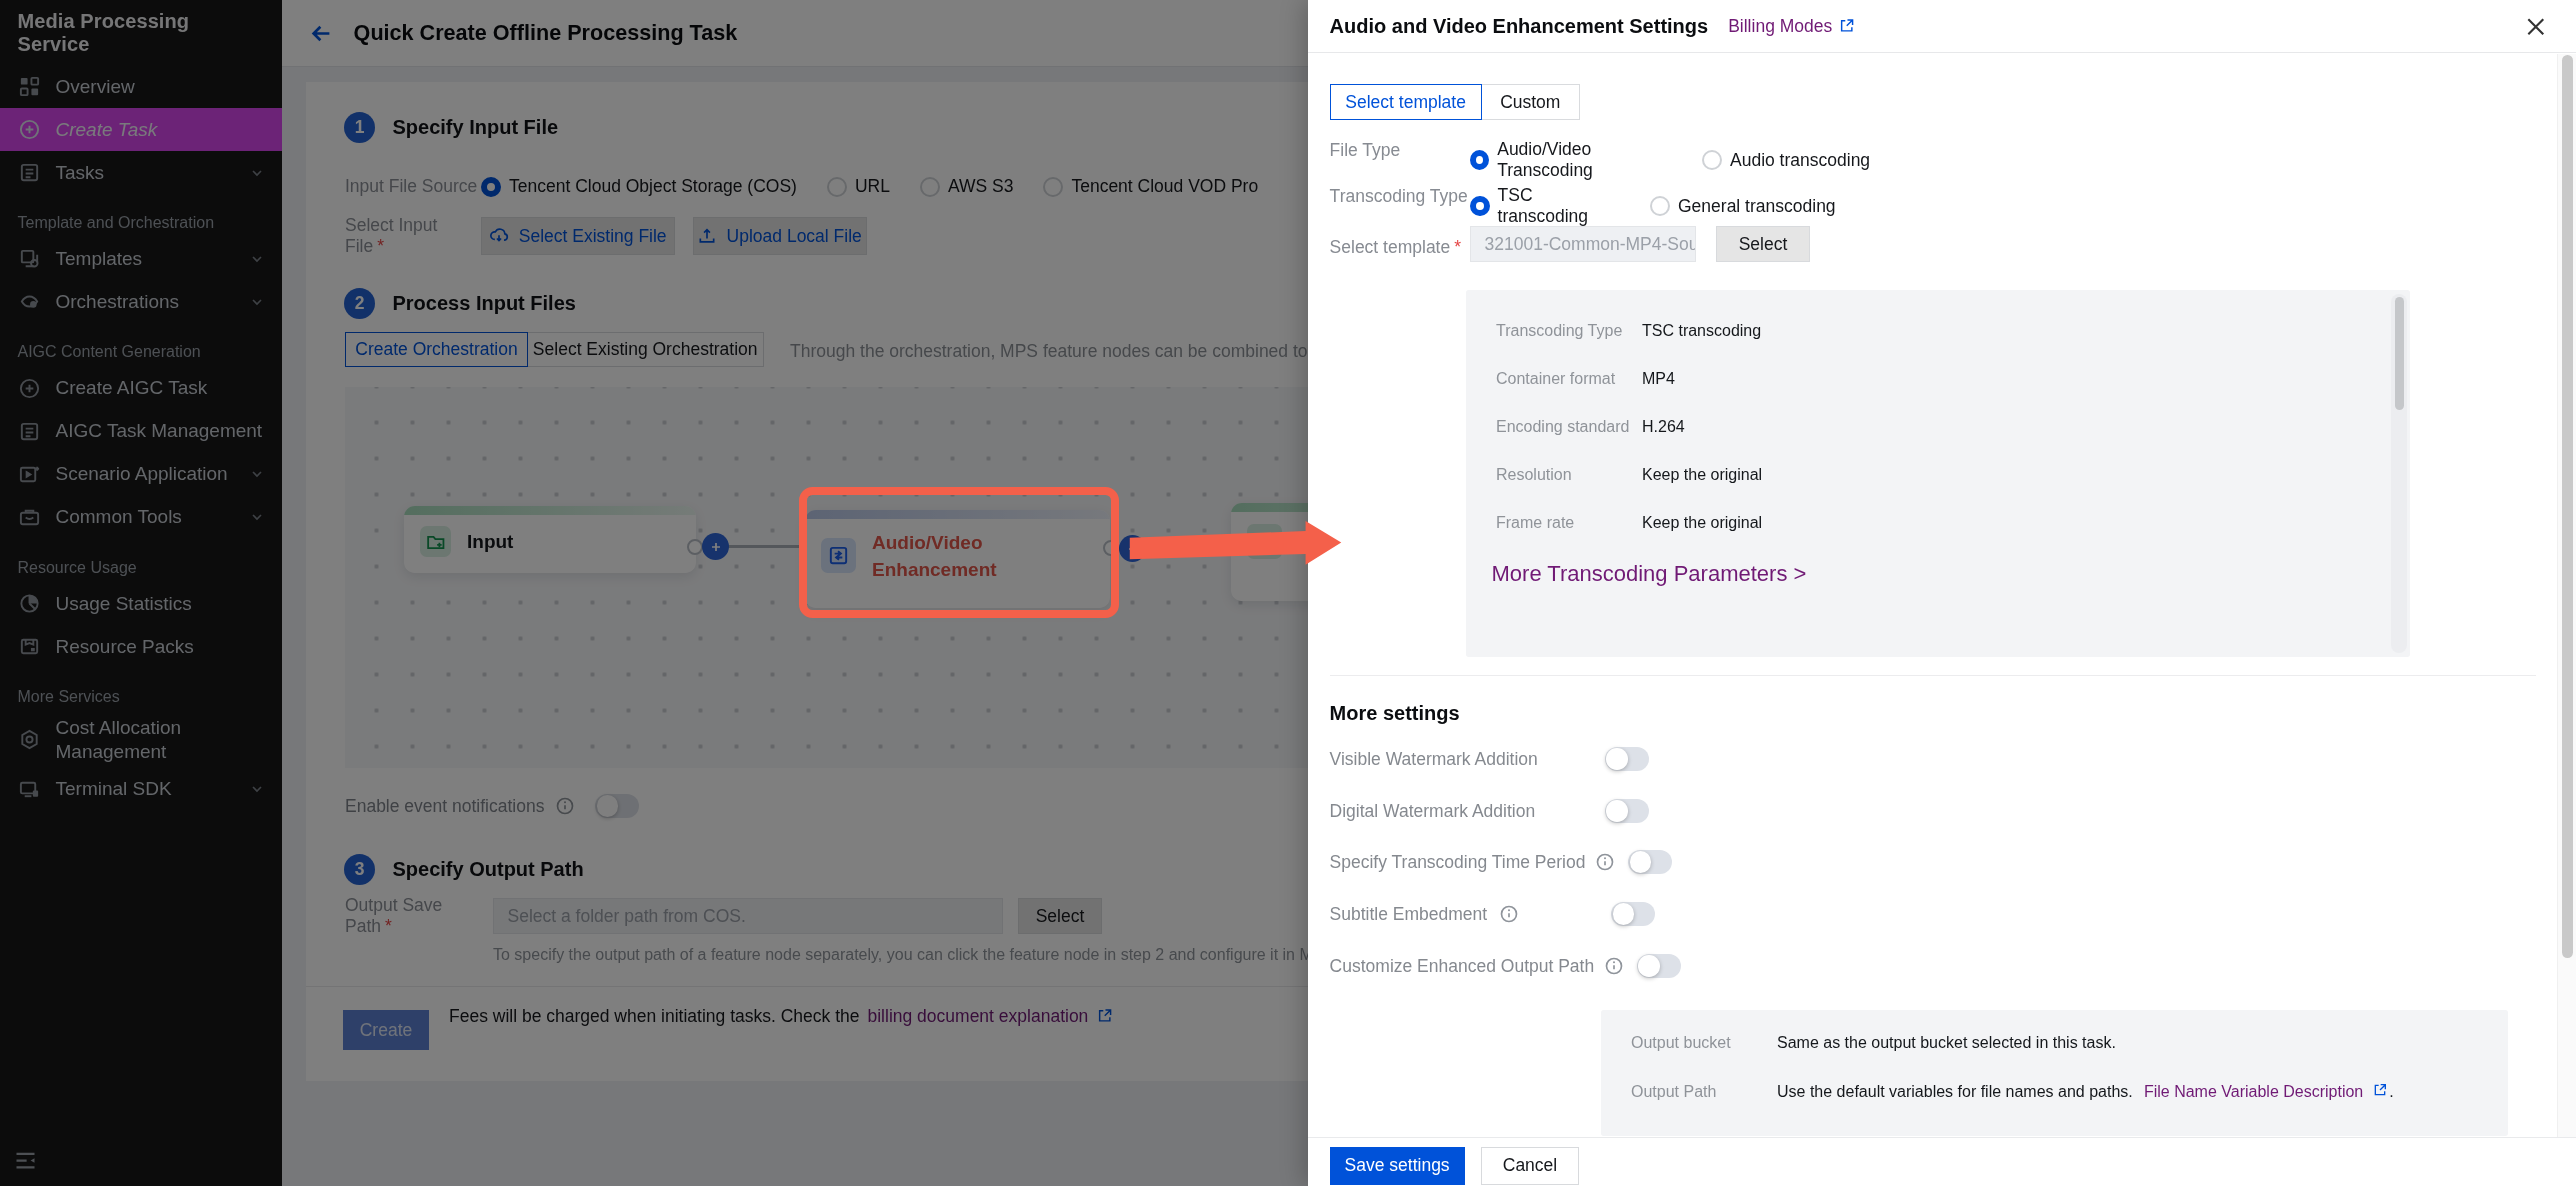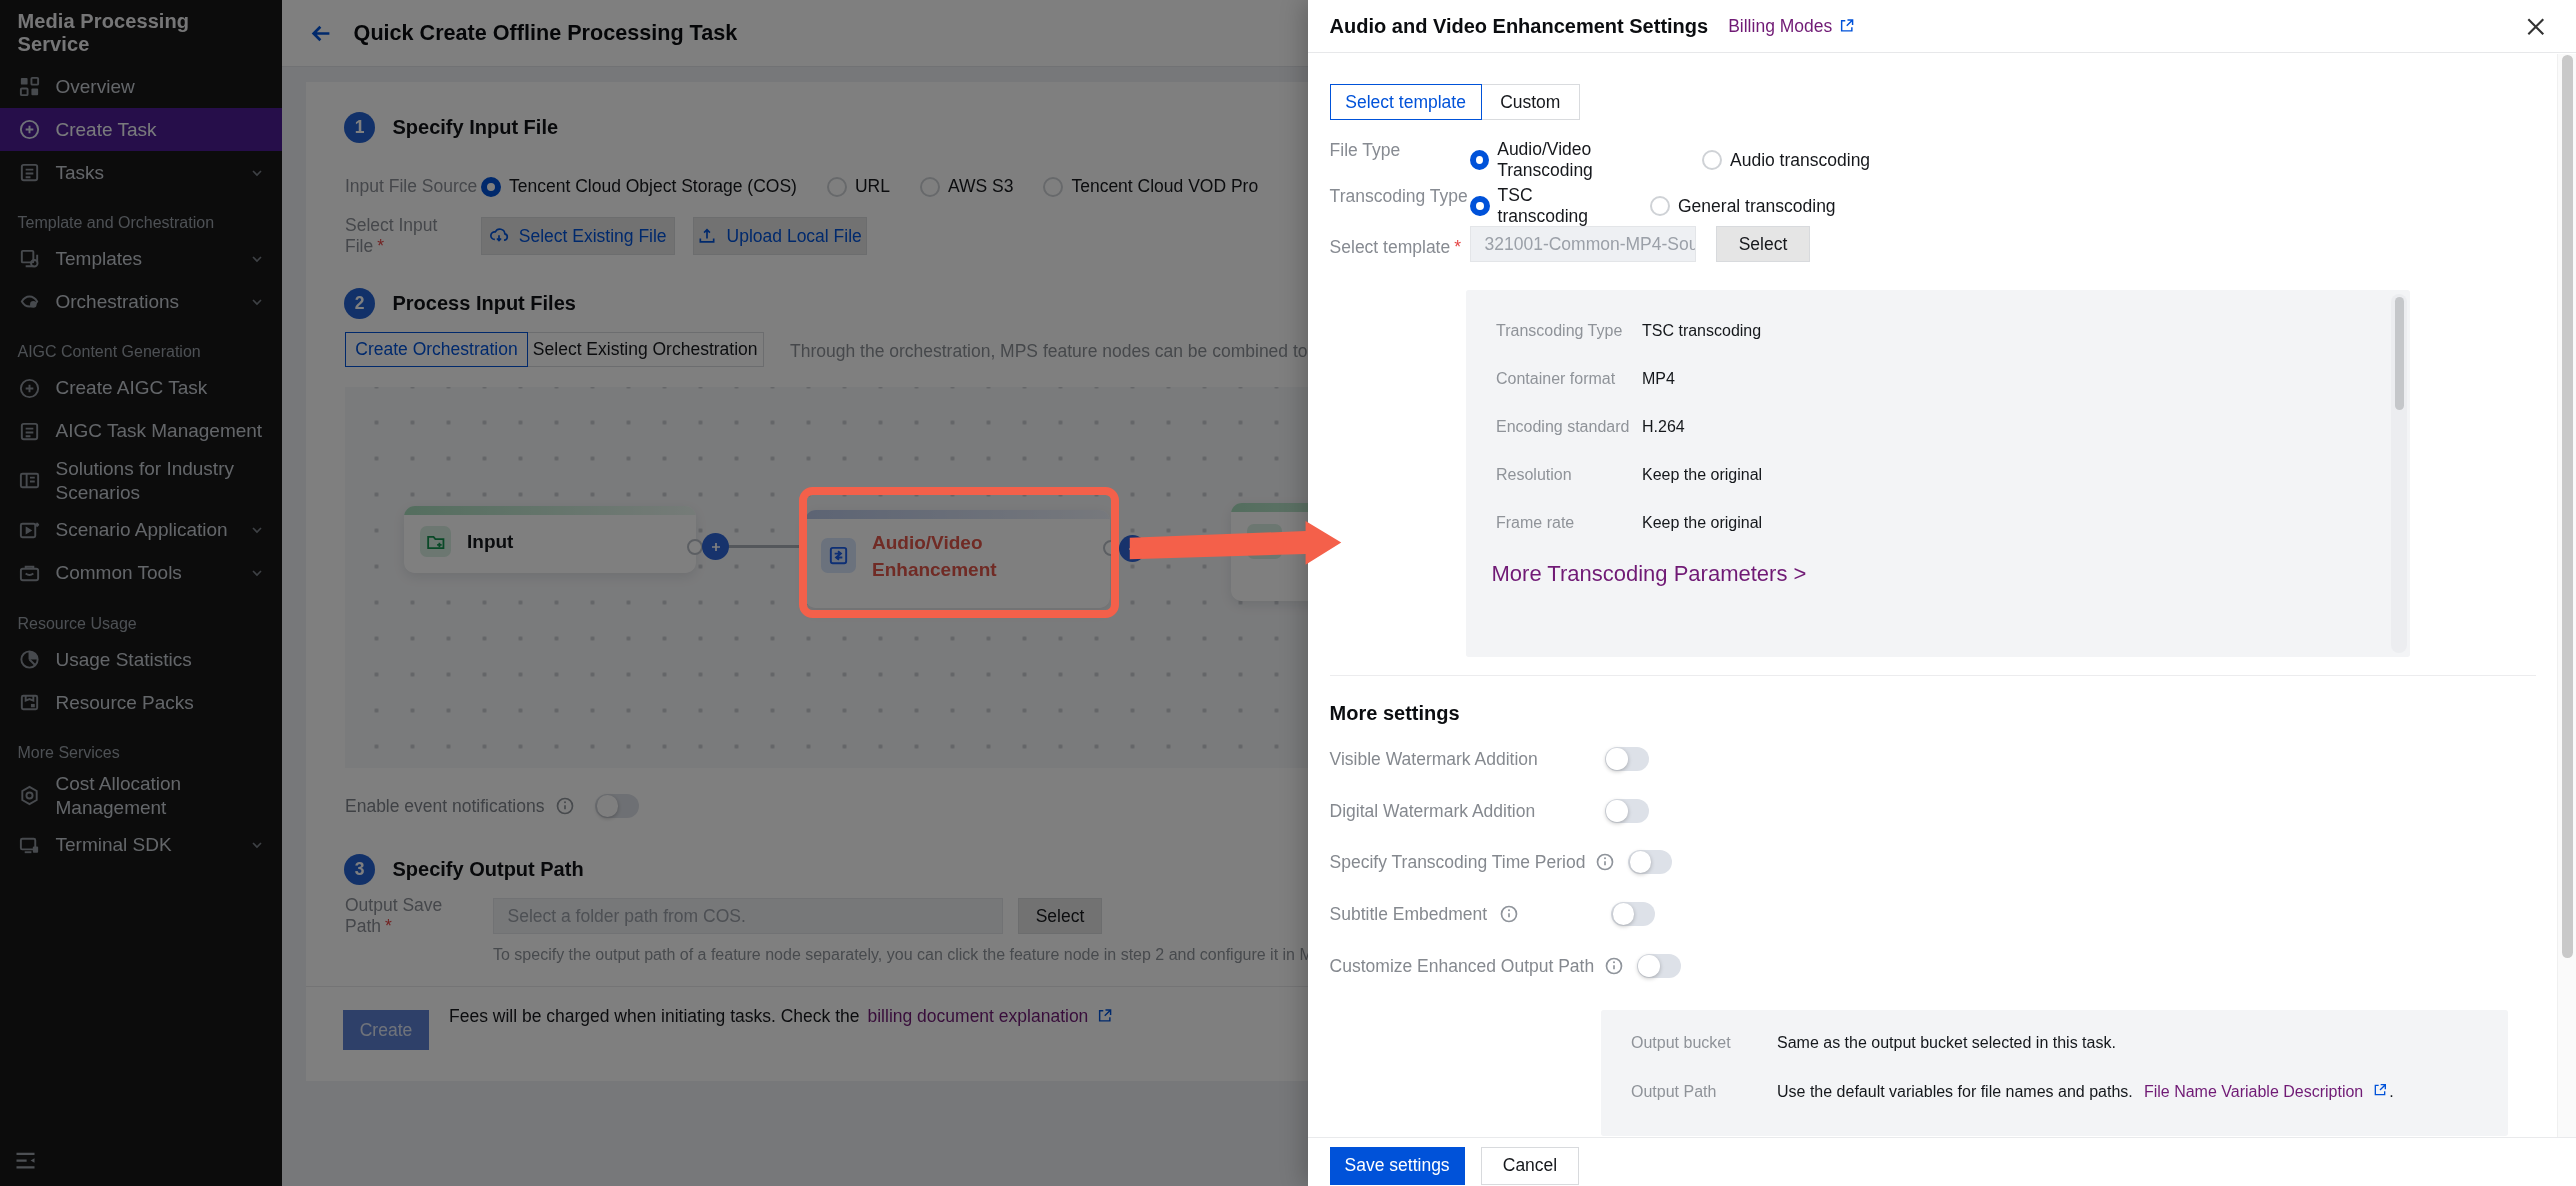--- a/index.html
+++ b/index.html
@@ -5,21 +5,21 @@
   * { margin:0; padding:0; box-sizing:border-box; }
   html,body { width:2576px; height:1186px; }
   body { font-family:"Liberation Sans", sans-serif; background:#eef0f4; overflow:hidden; }
   #app { position:relative; width:2576px; height:1186px; overflow:hidden; }
 
   
   .sidebar { position:absolute; left:0; top:0; width:282px; height:1186px; background:#181818; z-index:10; }
   .sb-title { height:65px; display:flex; align-items:center; padding:0 17.5px; color:#ecedef; font-size:20px; font-weight:700; letter-spacing:0.1px; }
   .sb-item { display:flex; align-items:center; min-height:43px; padding:4px 17.5px; color:#c7ccd3; font-size:19px; gap:15px; cursor:pointer; }
   .sb-item .sb-label { flex:1 1 auto; line-height:24px; }
-  .sb-item.active { background:#4c1d95; color:#f2f4f8; }
+  .sb-item.active { background:#d946ef; color:#f2f4f8;font-style:italic; }
   .sb-item .sb-ico { flex:0 0 23px; width:23px; height:23px; color:#8e949c; display:flex; align-items:center; justify-content:center; }
   .sb-item.active .sb-ico { color:#dfe5f0; }
   .sb-item .chev { flex:0 0 16px; width:16px; height:16px; color:#7d838b; }
   .sb-section { padding:20px 17.5px 5.4px 17.5px; color:#9aa1a9; font-size:16px; }
   .sb-collapse { position:absolute; left:12px; bottom:12px; width:27px; height:27px; color:#9aa1a9; }
 
   
   .main { position:absolute; left:282px; top:0; width:2294px; height:1186px; background:#eef0f4; z-index:10; }
   .topbar { position:absolute; left:0; top:0; right:0; height:67px; background:#ffffff; border-bottom:1.3px solid #e3e5e9; display:flex; align-items:center; gap:19px; padding-left:25.6px; }
   .back { width:27px; height:27px; color:#0052d9; cursor:pointer; }
@@ -299,28 +299,20 @@
     <div class="sb-item">
       <span class="sb-ico">
           <svg viewBox="0 0 24 24" width="23" height="23">
             <use href="#i-document"></use>
           </svg>
         </span>
       <span class="sb-label">AIGC Task Management</span>
     </div>
 
 
-    <div class="sb-item">
-      <span class="sb-ico">
-          <svg viewBox="0 0 24 24" width="23" height="23">
-            <use href="#i-solutions"></use>
-          </svg>
-        </span>
-      <span class="sb-label">Solutions for Industry Scenarios</span>
-    </div>
     <div class="sb-item">
       <span class="sb-ico">
           <svg viewBox="0 0 24 24" width="23" height="23">
             <use href="#i-scenario-app"></use>
           </svg>
         </span>
       <span class="sb-label">Scenario Application</span>
       <span class="chev">
           <svg viewBox="0 0 24 24" width="16" height="16">
             <use href="#i-chevron"></use>

